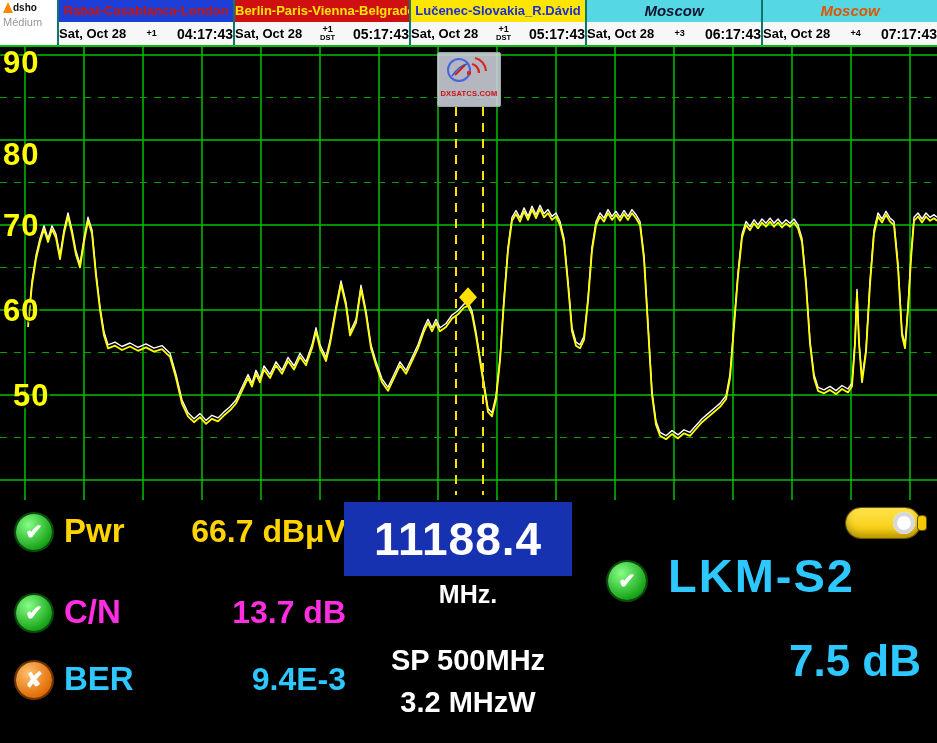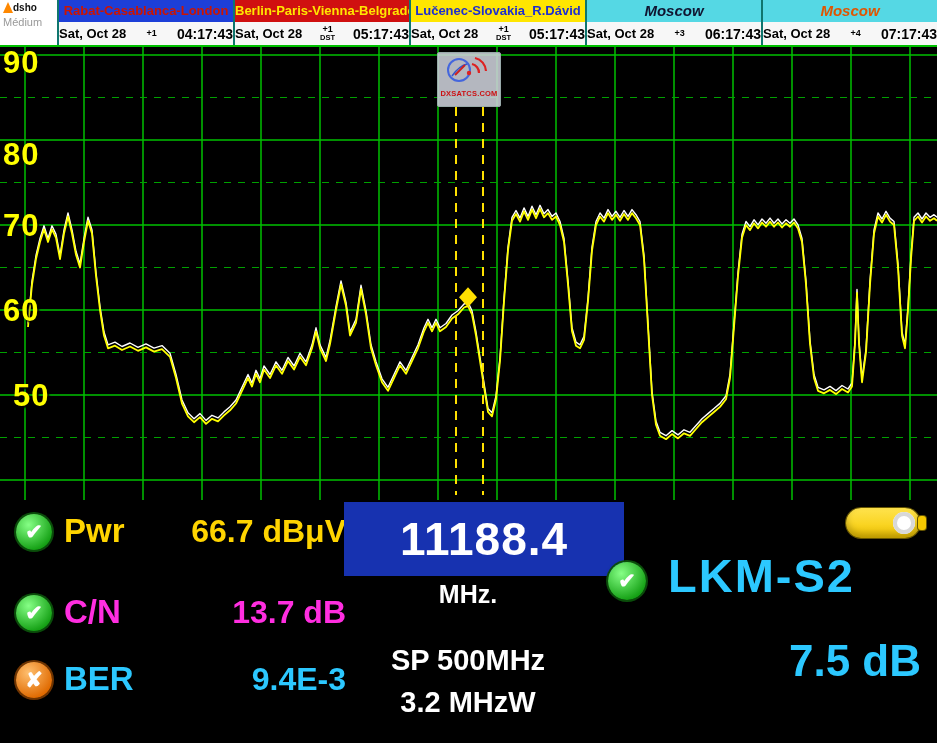--- a/index.html
+++ b/index.html
@@ -31,21 +31,21 @@
   
   .bottom{position:absolute;left:0;top:500px;width:937px;height:243px;background:#000;}
   .status-icon{position:absolute;width:36px;height:36px;border-radius:50%;display:flex;align-items:center;justify-content:center;color:#fff;font-size:21px;font-weight:bold;}
   .ok{background:radial-gradient(circle at 35% 30%,#86ff86,#14a014 75%);box-shadow:0 0 0 2px #0a4d0a,0 2px 4px rgba(0,0,0,.7);}
   .err{background:radial-gradient(circle at 35% 30%,#ffc070,#e06a00 75%);box-shadow:0 0 0 2px #703400,0 2px 4px rgba(0,0,0,.7);}
   .lbl{position:absolute;font-weight:bold;font-size:33px;line-height:38px;white-space:nowrap;}
   .val{position:absolute;left:150px;width:196px;text-align:right;font-weight:bold;font-size:32px;line-height:38px;white-space:nowrap;}
   .yellow{color:#ffd400;}
   .magenta{color:#ff2ee0;}
   .cyan{color:#2cc8ff;}
-  .freq-box{position:absolute;left:344px;top:2px;width:280px;height:74px;background:#1732b0;display:flex;align-items:center;justify-content:center;}
+  .freq-box{position:absolute;left:344px;top:2px;width:228px;height:74px;background:#1732b0;display:flex;align-items:center;justify-content:center;}
   .freq-box .freq{color:#fff;font-size:46px;font-weight:bold;letter-spacing:1px;}
   .mhz{position:absolute;left:344px;top:80px;width:248px;text-align:center;color:#fff;font-size:25px;font-weight:bold;}
   .center-txt{position:absolute;left:330px;width:276px;text-align:center;color:#fff;font-size:29px;font-weight:bold;white-space:nowrap;}
   .lkm{position:absolute;left:668px;top:48px;font-size:47px;font-weight:bold;letter-spacing:2px;white-space:nowrap;}
   .mer{position:absolute;right:16px;top:136px;font-size:44px;font-weight:bold;white-space:nowrap;}
   .battery{position:absolute;left:846px;top:8px;width:74px;height:30px;background:linear-gradient(#ffe34d,#f5c800);border-radius:15px;box-shadow:inset 0 -5px 7px rgba(0,0,0,.25),0 0 0 1px #665500;}
   .batt-dot{position:absolute;right:5px;top:4px;width:22px;height:22px;border-radius:50%;background:#fff;box-shadow:inset 0 0 0 4px #d8d8d8;}
   .batt-tip{position:absolute;right:-6px;top:8px;width:8px;height:14px;background:#f5c800;border-radius:3px;box-shadow:0 0 0 1px #665500;}
 </style>
 </head>

